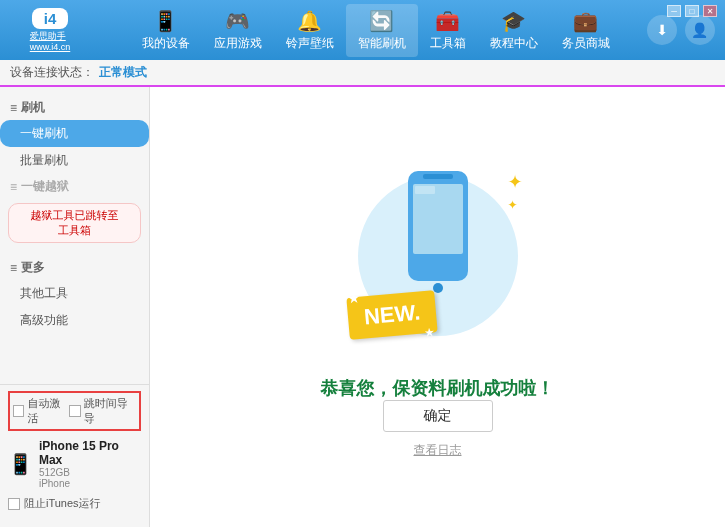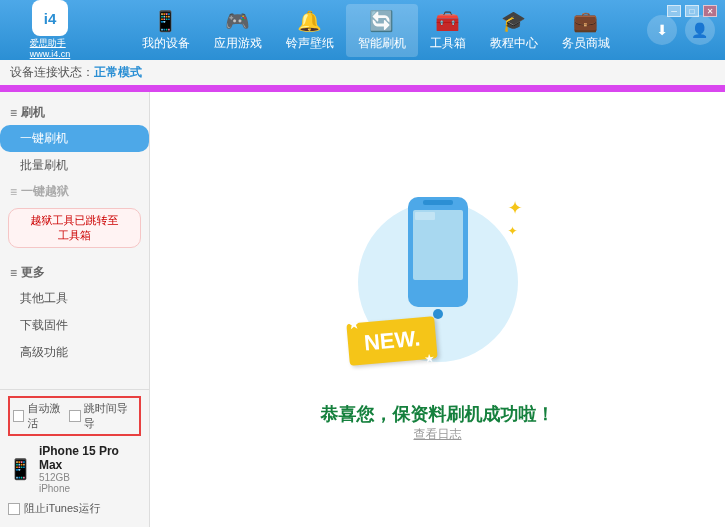--- a/index.html
+++ b/index.html
@@ -14,21 +14,21 @@
       padding: 0 10px;
     }
     .logo-area {
       display: flex;
       flex-direction: column;
       align-items: center;
       margin-right: 15px;
       min-width: 80px;
     }
     .logo-circle {
-      width: 36px; height: 36px;
+      width: 36px; height: 21px;
       background: #fff;
       border-radius: 8px;
       display: flex; align-items: center; justify-content: center;
       font-size: 18px; font-weight: bold; color: #2b8fd4;
     }
     .logo-text { color: #fff; font-size: 10px; margin-top: 2px; }
     .nav-items {
       display: flex;
       flex: 1;
       justify-content: center;
@@ -246,25 +246,26 @@
       color: #999;
       cursor: pointer;
       text-decoration: underline;
     }
     .status-mode { color: #2b8fd4; font-weight: bold; }
 
     
     .top-status {
       padding: 4px 10px;
       background: #f5f5f5;
-      border-bottom: 7px solid #d946ef;
+      border-bottom: 2px solid #d946ef;
       font-size: 12px;
       color: #555;
       display: flex;
       align-items: center;
+      gap: 5px;
     }
   </style>
 </head>
 <body>
 
 <div style="position:relative;">
   <div class="header">
     <div class="logo-area">
       <div class="logo-circle">
         <span style="color:#2b8fd4;font-weight:bold;font-size:15px;">i4</span>
@@ -336,23 +337,20 @@
       <span>一键越狱</span>
     </div>
     <div class="sidebar-notice">越狱工具已跳转至<br>工具箱</div>
     <div class="sidebar-spacer"></div>
     <div class="sidebar-section-header">
       <span style="margin-right:4px;">≡</span>
       <span>更多</span>
     </div>
     <div class="sidebar-item">
       <span>其他工具</span>
-    </div>
-    <div class="sidebar-item">
-      <span>下载固件</span>
     </div>
     <div class="sidebar-item">
       <span>高级功能</span>
     </div>
 
     <div class="sidebar-bottom">
       <div class="auto-activate-row">
         <div class="auto-activate-box">
           <div class="checkbox-item">
             <span class="cb"></span>
@@ -393,15 +391,16 @@
         <rect x="17" y="20" width="20" height="8" rx="1" fill="rgba(255,255,255,0.3)"></rect>
       </svg>
 
       <div class="new-badge">NEW.</div>
 
       <div class="sparkles">✦<br><span style="font-size:12px;">✦</span></div>
     </div>
 
     <div class="success-text">恭喜您，保资料刷机成功啦！</div>
 
+    <button class="confirm-btn">确定</button>
     <div class="view-log">查看日志</div>
   </div>
 </div>
 
 </body></html>

